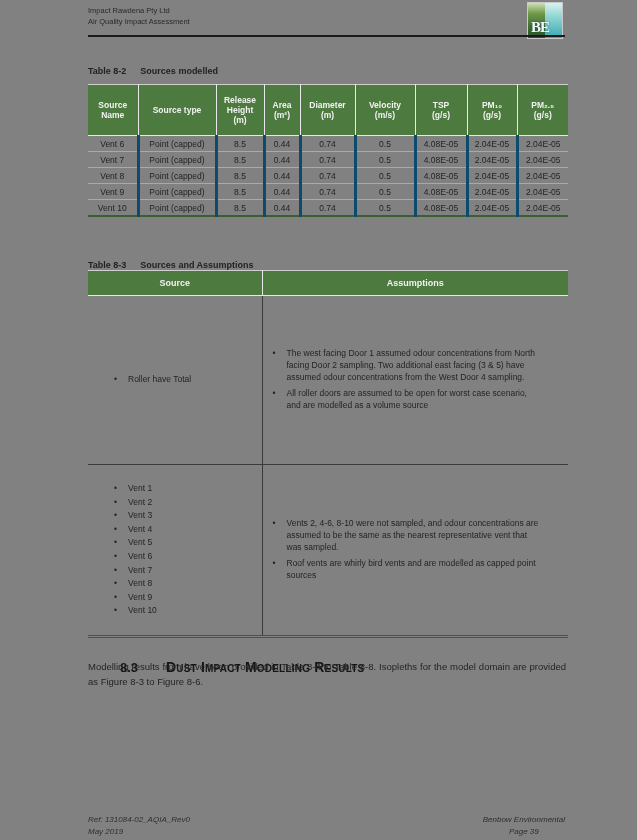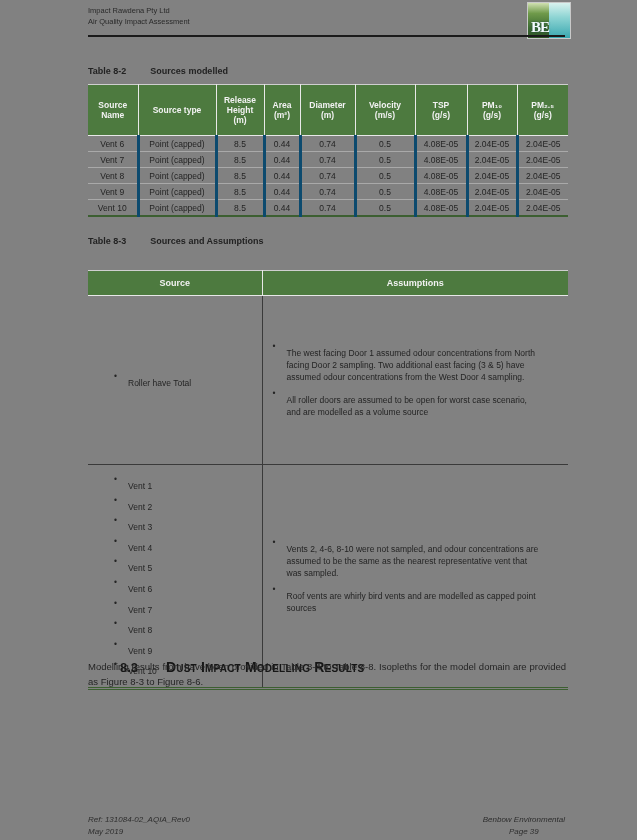--- a/index.html
+++ b/index.html
@@ -11,30 +11,30 @@
   .page{
     position:relative;
     width:637px;height:840px;
     background:var(--page-bg);
     font-family:"Liberation Sans", sans-serif;
     color:var(--ink);
     overflow:hidden;
   }
   
   .hdr-left{position:absolute;left:88px;top:5px;font-size:7.5px;line-height:1.5;color:#2a2a2a;}
-  .logo{position:absolute;left:527px;top:2px;width:44px;height:37px;border:1px solid #c9c9c9;box-sizing:border-box;display:flex;}
+  .logo{position:absolute;left:527px;top:2px;width:36px;height:37px;border:1px solid #c9c9c9;box-sizing:border-box;display:flex;}
   .logo-left{width:50%;height:100%;background:linear-gradient(180deg,#cfe0b0 0%,#6f9a4a 30%,#3d6b33 70%,#2e5426 100%);}
   .logo-right{width:50%;height:100%;background:linear-gradient(180deg,#d8f2ee 0%,#8fd5d4 40%,#3aa8b0 100%);}
   .logo-text{position:absolute;left:3px;bottom:2px;font-family:"Liberation Serif", serif;font-size:15px;font-weight:bold;color:#f4fbff;letter-spacing:-1px;text-shadow:0 0 2px rgba(0,60,70,.6);}
   .hdr-rule{position:absolute;left:88px;top:35px;width:477px;height:2px;background:#1a1a1a;}
   
   .caption{position:absolute;left:88px;font-size:9px;font-weight:600;color:#222;}
-  .caption .cap-label{display:inline-block;margin-right:24px;}
+  .caption .cap-label{display:inline-block;margin-right:14px;}
   #caption1{top:66px;}
-  #caption2{top:236px;}
+  #caption2{top:260px;}
   
   table{border-collapse:collapse;}
   #table1{position:absolute;left:88px;top:84px;width:480px;table-layout:fixed;
     border-top:1px solid #cfcfcf;border-bottom:2px solid #3c5f31;}
   #table1 th{
     background:var(--header-green);color:#f2f2f2;font-size:8.5px;font-weight:bold;
     white-space:pre-line;text-align:center;vertical-align:middle;
     border-left:1px solid #e8e8e8;border-bottom:1px solid #e8e8e8;
     height:48px;padding:1px 1px;line-height:1.2;}
   #table1 th:first-child{border-left:none;}
@@ -52,21 +52,21 @@
     border-left:1px solid #e8e8e8;border-bottom:1px solid #e8e8e8;}
   #table2 th:first-child{border-left:none;}
   #table2 td{
     vertical-align:middle;font-size:8.5px;color:#242424;
     border-left:1px solid #3a3a3a;border-bottom:1px solid #3a3a3a;padding:8px 10px;}
   #table2 td:first-child{border-left:none;}
   #table2 tr:last-child td{border-bottom:none;}
   #table2 td.src-cell{padding-left:26px;}
   .bullet{display:flex;align-items:flex-start;}
   .bullet .mark{width:14px;flex:0 0 14px;font-size:8.5px;line-height:1.4;}
-  .bullet .txt{flex:1;line-height:1.4;margin-top:7px;}
+  .bullet .txt{flex:1;line-height:1.4;}
   .src-cell .bullet{line-height:1.6;}
   .src-cell .bullet .mark{line-height:1.6;}
   .src-cell .bullet .txt{line-height:1.6;}
   .asm-cell .bullet{margin-bottom:4px;}
   .asm-cell .bullet:last-child{margin-bottom:0;}
   .asm-cell{padding-right:28px !important;}
   
   .heading{position:absolute;left:88px;top:658px;width:480px;font-weight:bold;color:#161616;margin-left:32px;}
   .heading .h-num{display:inline-block;width:46px;font-size:13px;}
   .heading .h-title{font-variant:small-caps;font-size:14px;letter-spacing:.2px;}

